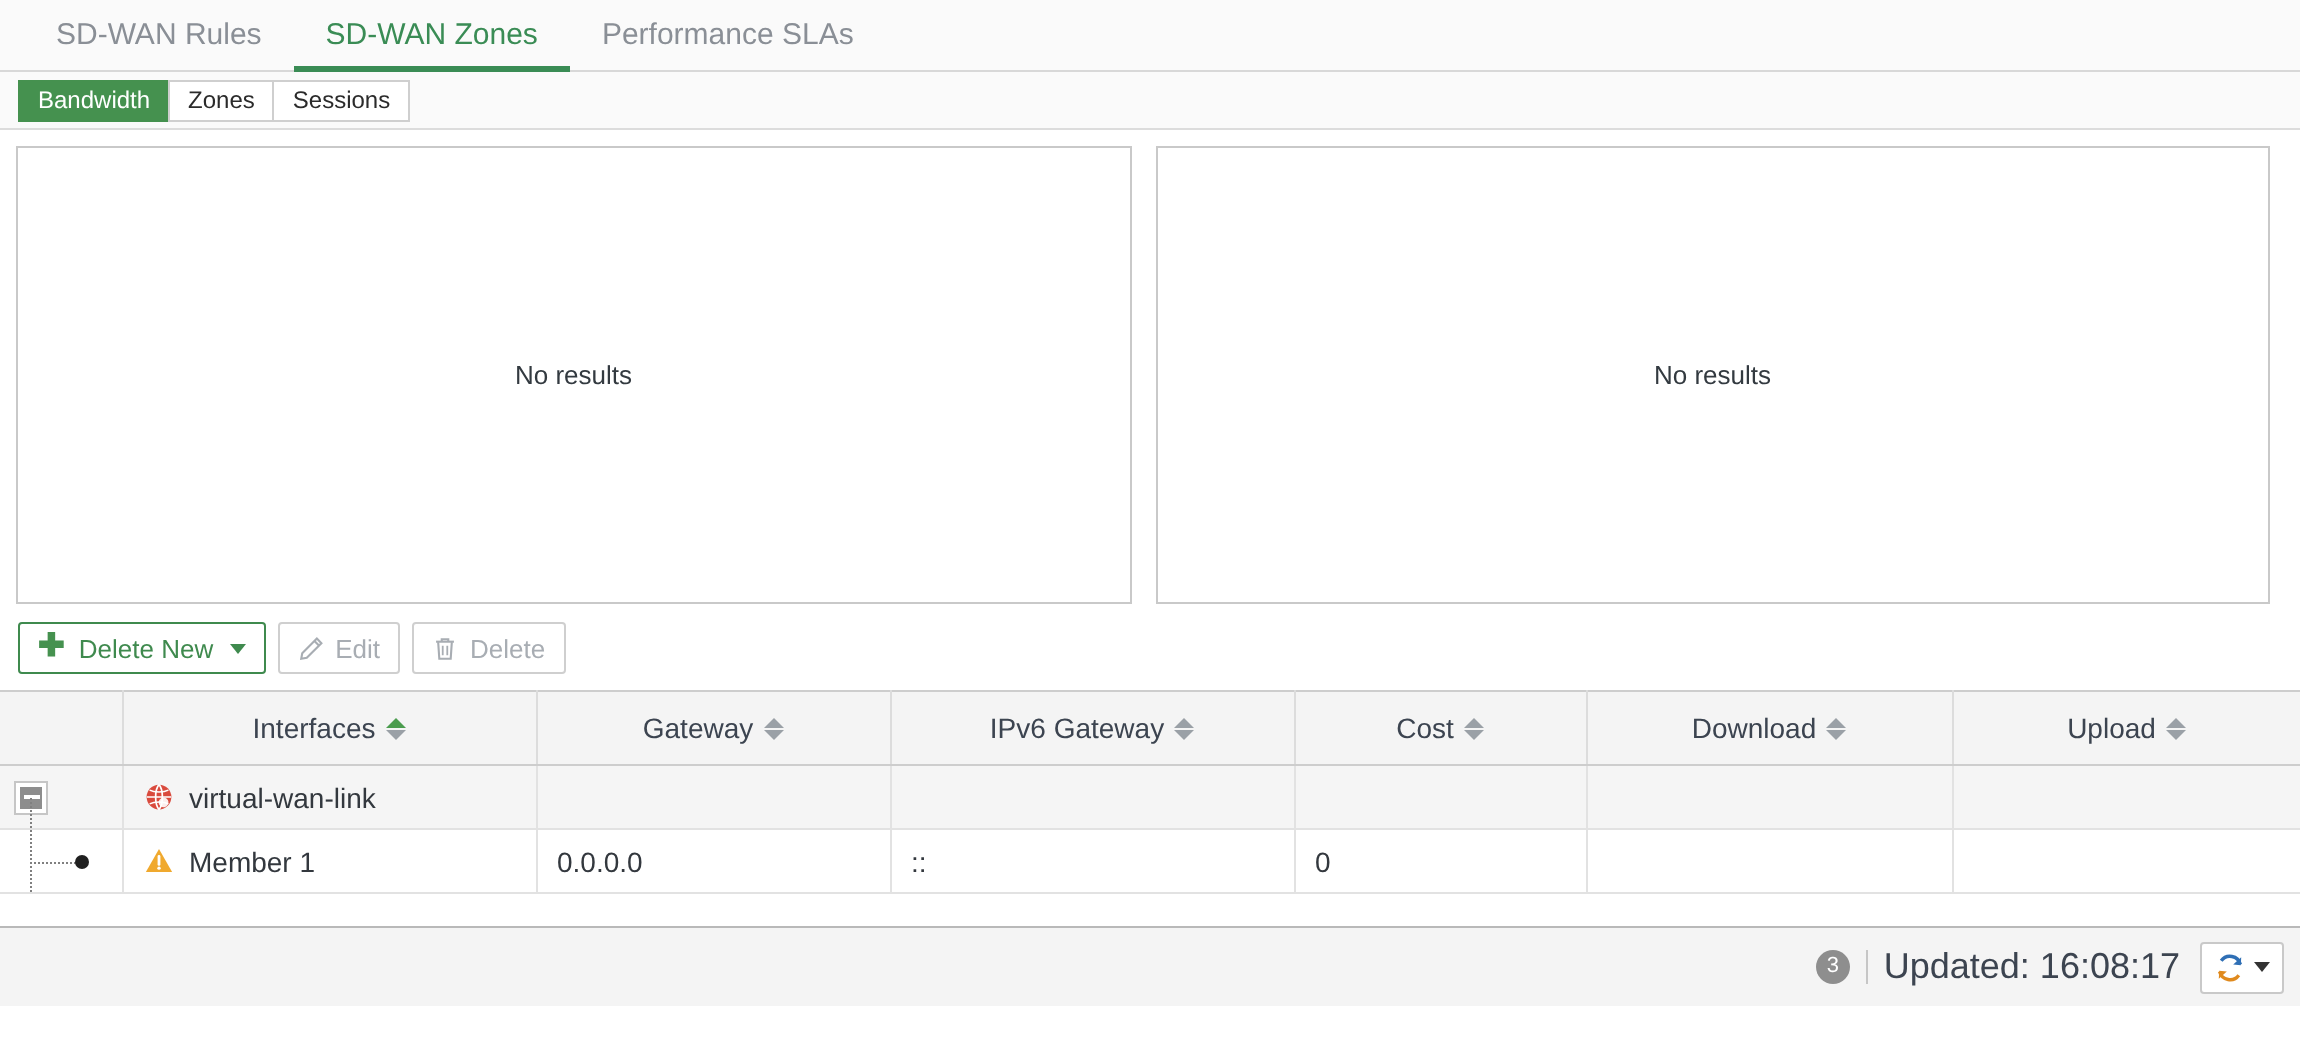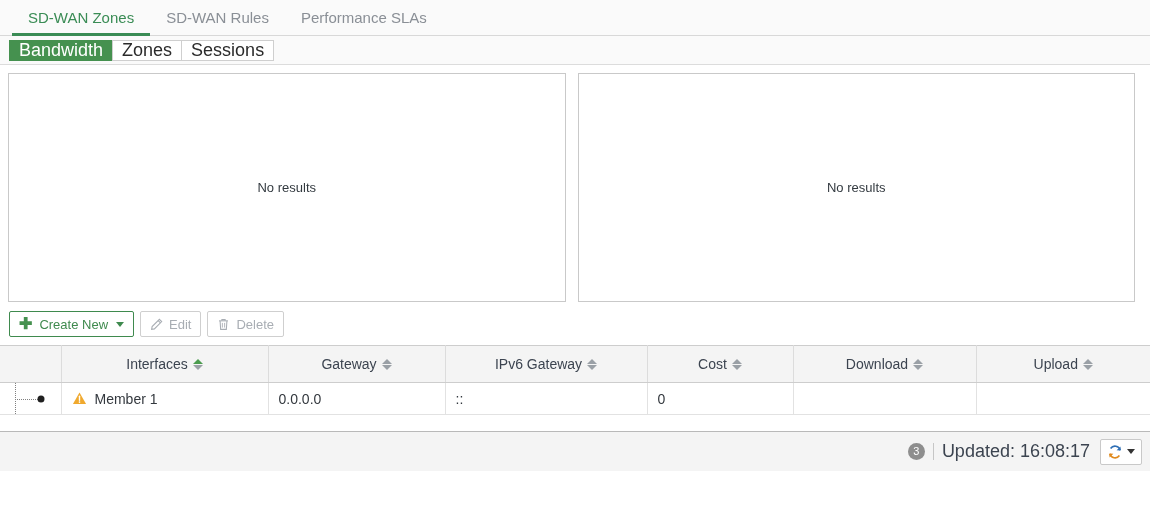--- a/index.html
+++ b/index.html
@@ -52,21 +52,21 @@
     padding-left: 9px;
   }
   .subtab {
     height: 21px;
     display: flex;
     align-items: center;
     padding: 0 9px;
     border: 1px solid #cfcfcf;
     border-right: none;
     background: #ffffff;
-    font-size: 18px;
+    font-size: 12px;
     color: #2b2b2b;
     cursor: pointer;
     line-height: 1;
   }
   .subtab:last-child { border-right: 1px solid #cfcfcf; }
   .subtab.active {
     background: #45914f;
     border-color: #45914f;
     color: #ffffff;
   }
@@ -296,25 +296,25 @@
     width: 0; height: 0;
     border-left: 4px solid transparent;
     border-right: 4px solid transparent;
     border-top: 5px solid #333;
   }
 </style>
 </head>
 <body>
 
 <div class="tabbar">
+  <div class="tab">
+    <span>SD-WAN Rules</span>
+  </div>
   <div class="tab active">
     <span>SD-WAN Zones</span>
-  </div>
-  <div class="tab">
-    <span>SD-WAN Rules</span>
   </div>
   <div class="tab">
     <span>Performance SLAs</span>
   </div>
 </div>
 
 <div class="subtabbar">
   <div class="subtab active">
     <span>Bandwidth</span>
   </div>
@@ -331,21 +331,21 @@
     <div class="panel-empty">No results</div>
   </div>
   <div class="panel">
     <div class="panel-empty">No results</div>
   </div>
 </div>
 
 <div class="toolbar">
   <div class="btn primary">
     <span class="plus-icon">✚</span>
-    <span>Create New</span>
+    <span>Delete New</span>
     <span class="caret-down"></span>
   </div>
   <div class="btn disabled">
     <span>
       <svg class="ico-svg" width="13" height="13" viewBox="0 0 16 16" aria-hidden="true">
         <path d="M11.6 1.6 L14.4 4.4 L5.4 13.4 L2 14 L2.6 10.6 Z" fill="none" stroke="#a8adb3" stroke-width="1.3"></path>
         <path d="M10.1 3.1 L12.9 5.9" stroke="#a8adb3" stroke-width="1.3"></path>
       </svg>
     </span>
     <span>Edit</span>
@@ -428,20 +428,46 @@
             <span class="sorter">
                 <i class="up"></i>
                 <i class="dn"></i>
               </span>
           </span>
         </th>
       </tr>
     </thead>
     <tbody>
 
+      <tr class="group">
+        <td class="treecell">
+          <span class="expander">
+              <i class="minus"></i>
+            </span>
+          <span class="tline-v" style="top:50%;"></span>
+        </td>
+        <td>
+          <span class="cell-flex">
+            <span>
+              <svg class="ico-svg" width="15" height="15" viewBox="0 0 16 16" aria-hidden="true">
+                <circle cx="8" cy="8" r="6.6" fill="#d94a3d"></circle>
+                <path d="M1.6 8 H14.4 M8 1.4 C5.6 4 5.6 12 8 14.6 C10.4 12 10.4 4 8 1.4" fill="none" stroke="#ffffff" stroke-width="0.9"></path>
+                <path d="M3 4.3 C5.5 5.6 10.5 5.6 13 4.3 M3 11.7 C5.5 10.4 10.5 10.4 13 11.7" fill="none" stroke="#ffffff" stroke-width="0.8"></path>
+                <path d="M9.2 8.6 a2.6 2.6 0 1 0 3.6 3.3 a2.6 2.6 0 0 0 -3.6 -3.3 Z" fill="#ffffff" opacity="0.9"></path>
+              </svg>
+            </span>
+            <span>virtual-wan-link</span>
+          </span>
+        </td>
+        <td></td>
+        <td></td>
+        <td></td>
+        <td></td>
+        <td></td>
+      </tr>
 
       <tr class="child">
         <td class="treecell">
           <span class="tline-v"></span>
           <span class="tline-h"></span>
           <span class="tnode"></span>
         </td>
         <td>
           <span class="cell-flex">
             <span>

